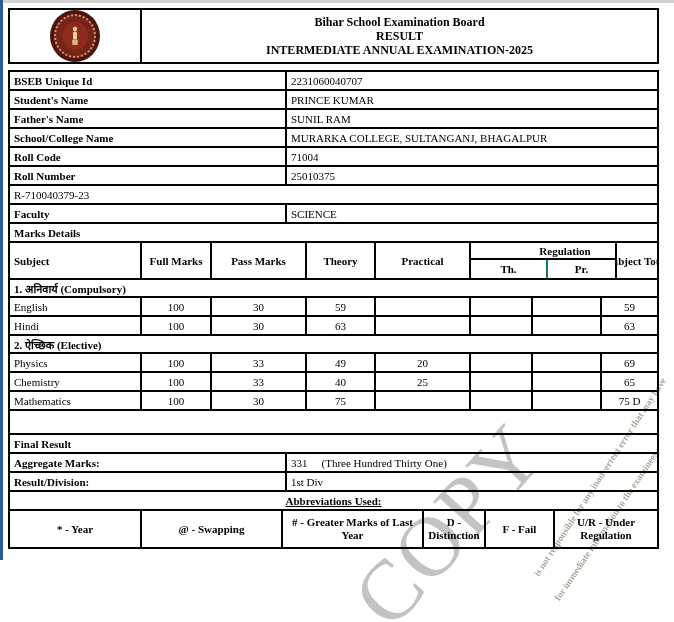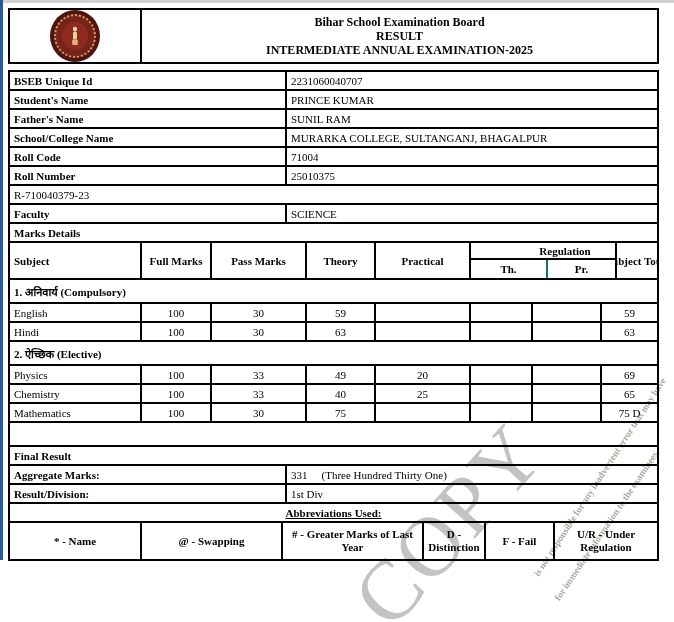--- a/index.html
+++ b/index.html
@@ -34,21 +34,21 @@
   .row { display:flex; border-bottom:2px solid #000; box-sizing:border-box; align-items:stretch; }
   .row:last-child { border-bottom:none; }
   .cell { border-right:2px solid #000; box-sizing:border-box; display:flex; align-items:center;
           padding:0 4px; font-size:11px; overflow:hidden; white-space:nowrap; }
   .cell:last-child { border-right:none; }
   .wrap { white-space:normal; }
   .center { justify-content:center; text-align:center; }
   .bold { font-weight:bold; }
   .underline { text-decoration:underline; }
 
-  .h19 { height:19px; } .h18 { height:24px; } .h37 { height:37px; }
+  .h19 { height:19px; } .h18 { height:18px; } .h37 { height:37px; }
   .h24 { height:24px; } .h36 { height:36px; }
 
   .w277 { width:277px; flex:none; }
   .w132 { width:132px; flex:none; }
   .w141 { width:141px; flex:none; }
   .w70 { width:70px; flex:none; }
   .w71 { width:95px; flex:none; }
   .w69 { width:69px; flex:none; }
   .w72 { width:95px; flex:none; }
   .w77 { width:62px; flex:none; }
@@ -243,21 +243,21 @@
       <div class="cell bold w277">Result/Division:</div>
       <div class="cell wfill">1st Div</div>
     </div>
 
     <div class="row h19">
       <div class="cell bold center wfill">
         <span class="underline">Abbreviations Used:</span>
       </div>
     </div>
     <div class="row h36">
-      <div class="cell bold center abbr-cell w132">* - Name</div>
+      <div class="cell bold center abbr-cell w132">* - Year</div>
       <div class="cell bold center abbr-cell w141">@ - Swapping</div>
       <div class="cell bold center abbr-cell wrap w141"># - Greater Marks of Last Year</div>
       <div class="cell bold center abbr-cell wrap w77">D - Distinction</div>
       <div class="cell bold center abbr-cell w69">F - Fail</div>
       <div class="cell bold center abbr-cell wrap wfill">U/R - Under Regulation</div>
     </div>
 
   </div>
 </div>
 

